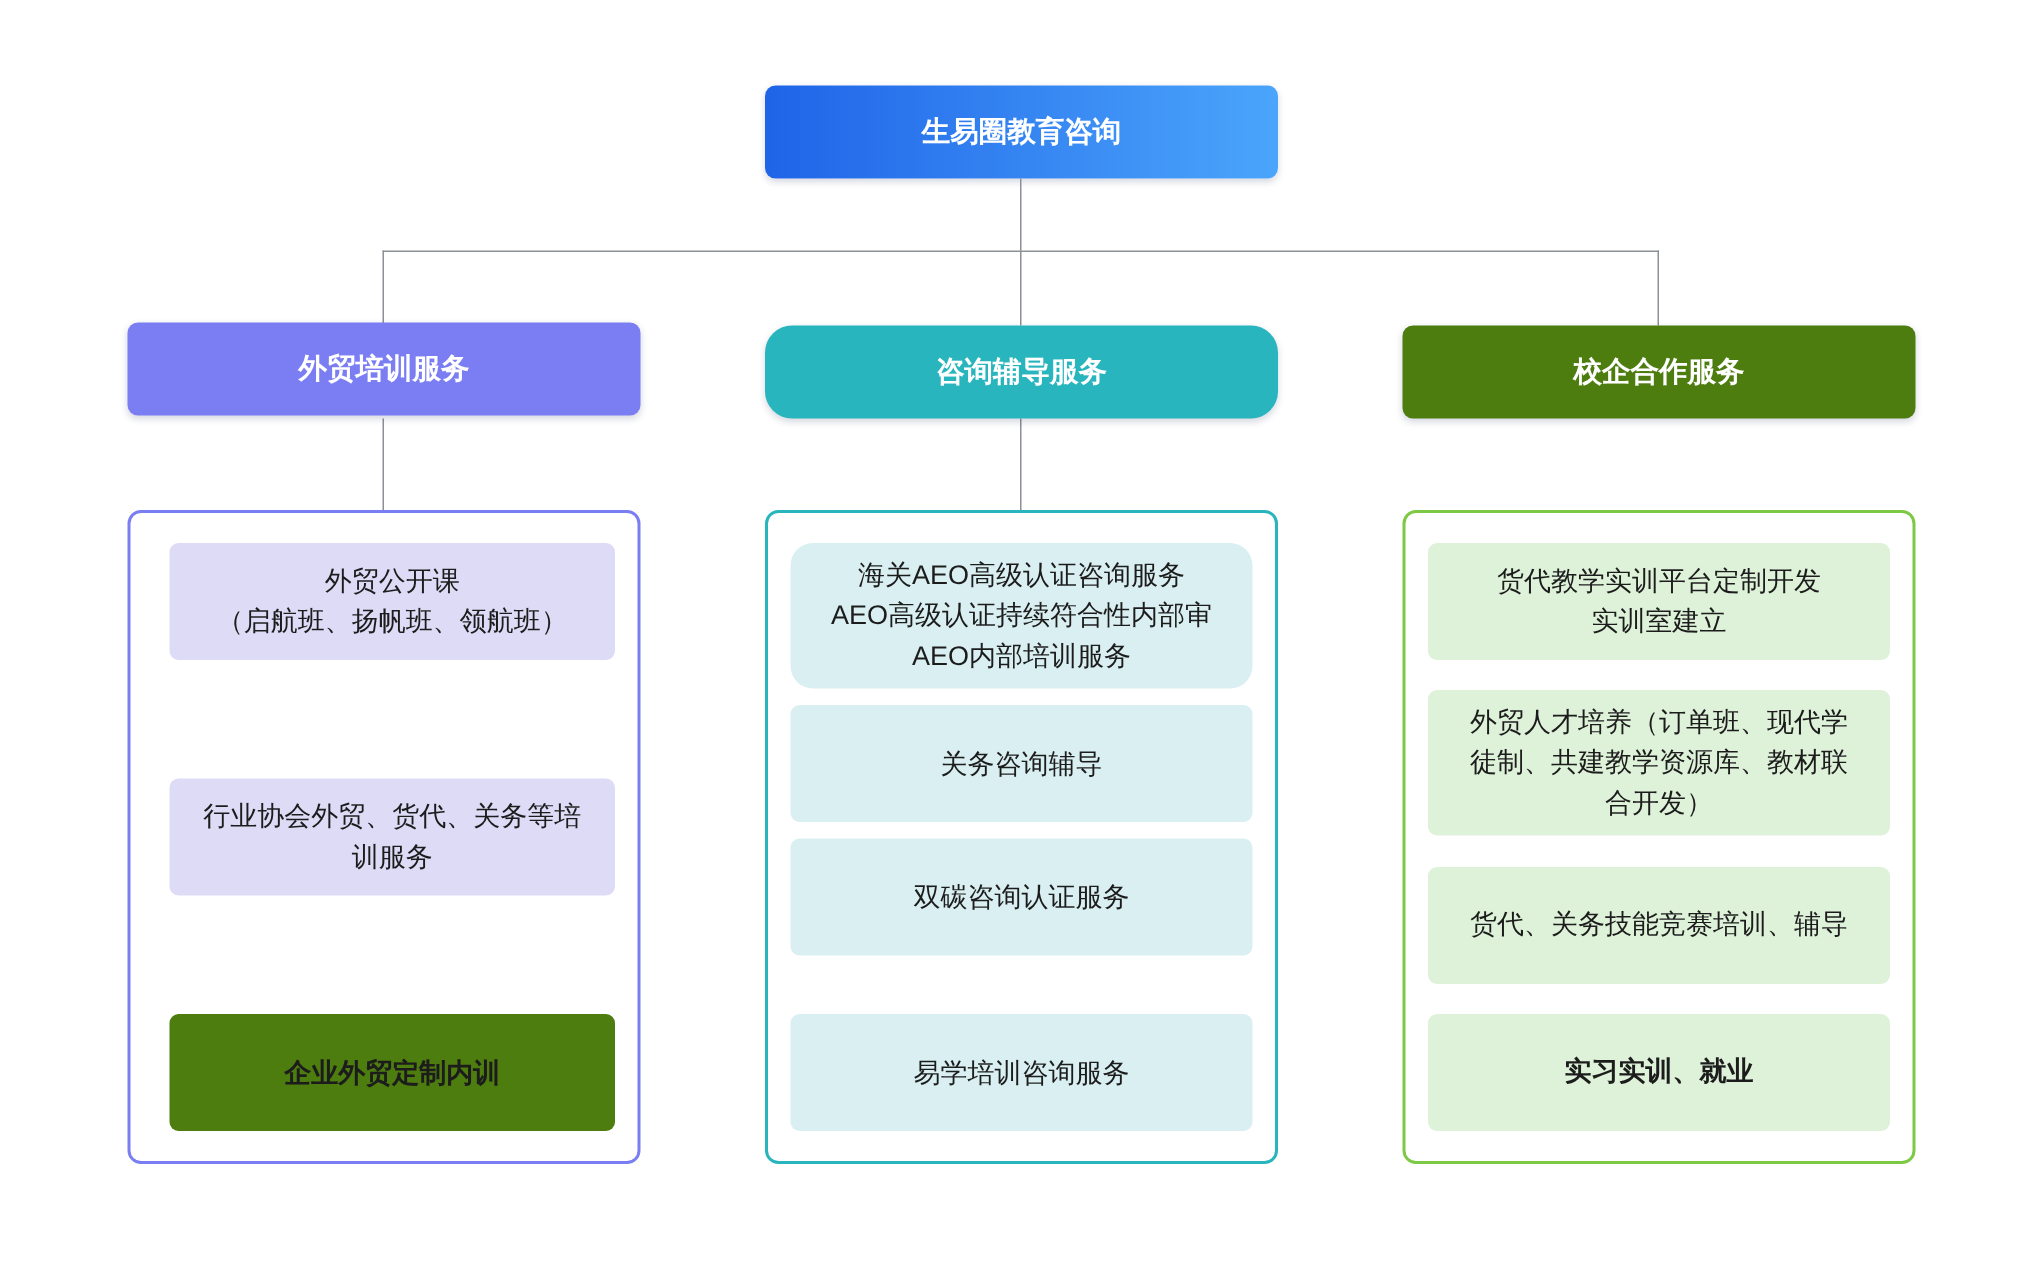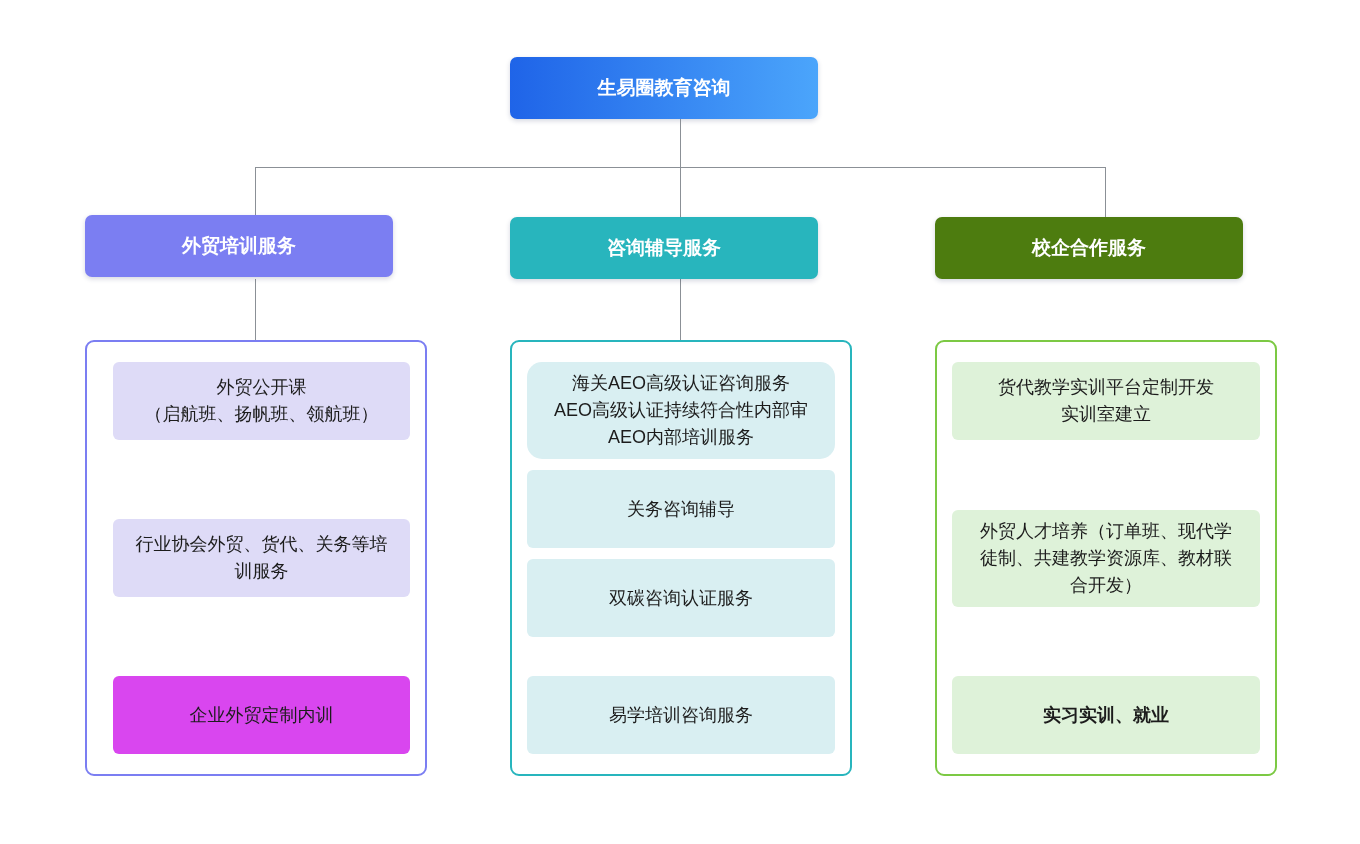--- a/index.html
+++ b/index.html
@@ -1,20 +1,20 @@
 <!DOCTYPE html>
 <html><head>
 <meta charset="utf-8">
 <style>
   html,body{margin:0;padding:0;background:#ffffff;}
   body{font-family:"Liberation Sans","DejaVu Sans",sans-serif;}
   .canvas{position:relative;width:1360px;height:844px;background:#ffffff;overflow:hidden;}
 
   .node{
-    position:absolute;width:308px;height:62px;border-radius:7px;
+    position:absolute;width:342px;height:62px;border-radius:7px;
     display:flex;align-items:center;justify-content:center;
     color:#ffffff;font-weight:bold;font-size:19px;
     box-shadow:0 2px 5px rgba(30,40,90,0.18);
     box-sizing:border-box;
   }
   .root{left:510px;top:57px;}
   .hdr-left{left:85px;top:215px;}
   .hdr-mid{left:510px;top:217px;}
   .hdr-right{left:935px;top:217px;}
 
@@ -54,43 +54,44 @@
   <div class="line h" style="left: 255px; top: 167px; width: 851px; background: rgb(139, 144, 150);"></div>
   <div class="line v" style="left: 255px; top: 167px; height: 50px; background: rgb(139, 144, 150);"></div>
   <div class="line v" style="left: 680px; top: 167px; height: 50px; background: rgb(139, 144, 150);"></div>
   <div class="line v" style="left: 1105px; top: 167px; height: 50px; background: rgb(139, 144, 150);"></div>
   <div class="line v" style="left: 255px; top: 279px; height: 61px; background: rgb(139, 144, 150);"></div>
   <div class="line v" style="left: 680px; top: 279px; height: 61px; background: rgb(139, 144, 150);"></div>
 
   <div class="node hdr-left" style="background: rgb(123, 126, 242);">
     <span>外贸培训服务</span>
   </div>
-  <div class="node hdr-mid" style="background: rgb(40, 181, 189);">
+  <div class="node hdr-mid" style="background: rgb(40, 181, 189); border-radius: 18px;">
     <span>咨询辅导服务</span>
   </div>
   <div class="node hdr-right" style="background: #4d7c0f;">
     <span>校企合作服务</span>
   </div>
 
   <div class="container c-left" style="border-color: rgb(123, 126, 242);">
     <div class="item" style="background: rgb(222, 219, 247);">外贸公开课
 （启航班、扬帆班、领航班）</div>
     <div class="item" style="background: rgb(222, 219, 247);">行业协会外贸、货代、关务等培训服务</div>
-    <div class="item" style="background: #d946ef;">企业外贸定制内训</div>
+    <div class="item" style="background: #4d7c0f; font-weight: bold;">企业外贸定制内训</div>
   </div>
 
   <div class="container c-mid" style="border-color: rgb(40, 181, 189);">
     <div class="item" style="background: rgb(217, 239, 242); border-radius: 15px;">海关AEO高级认证咨询服务
 AEO高级认证持续符合性内部审
 AEO内部培训服务</div>
     <div class="item" style="background: rgb(217, 239, 242);">关务咨询辅导</div>
     <div class="item" style="background: rgb(217, 239, 242);">双碳咨询认证服务</div>
     <div class="item" style="background: rgb(217, 239, 242); margin-top: 28px;">易学培训咨询服务</div>
   </div>
 
   <div class="container c-right" style="border-color: rgb(124, 201, 68);">
     <div class="item" style="background: rgb(222, 242, 217);">货代教学实训平台定制开发
 实训室建立</div>
     <div class="item" style="background: rgb(222, 242, 217);">外贸人才培养（订单班、现代学徒制、共建教学资源库、教材联合开发）</div>
+    <div class="item" style="background: rgb(222, 242, 217);">货代、关务技能竞赛培训、辅导</div>
     <div class="item" style="background: rgb(222, 242, 217); font-weight: bold;">实习实训、就业</div>
   </div>
 
 </div>
 
 </body></html>

